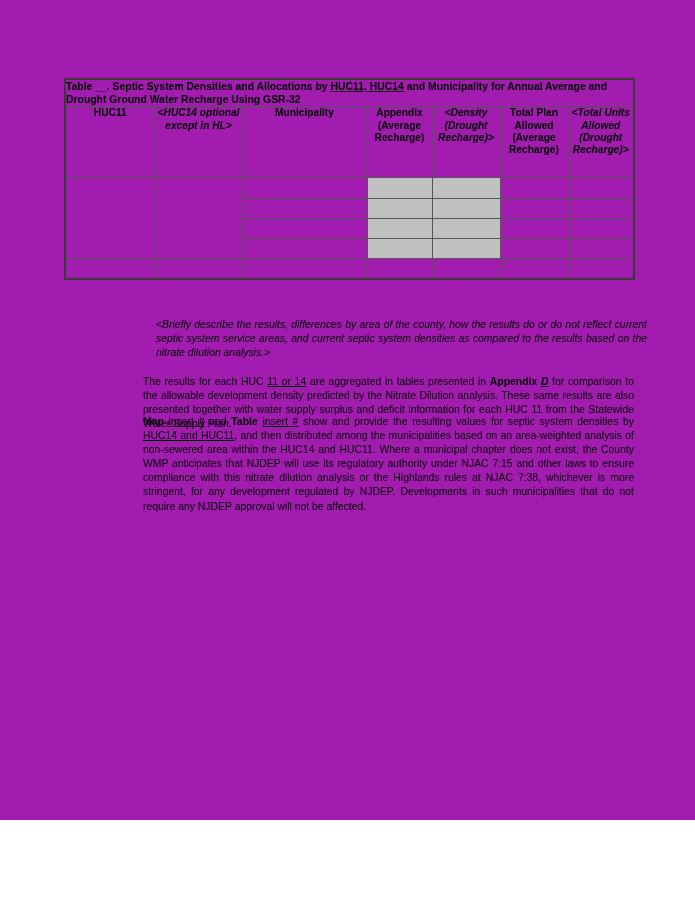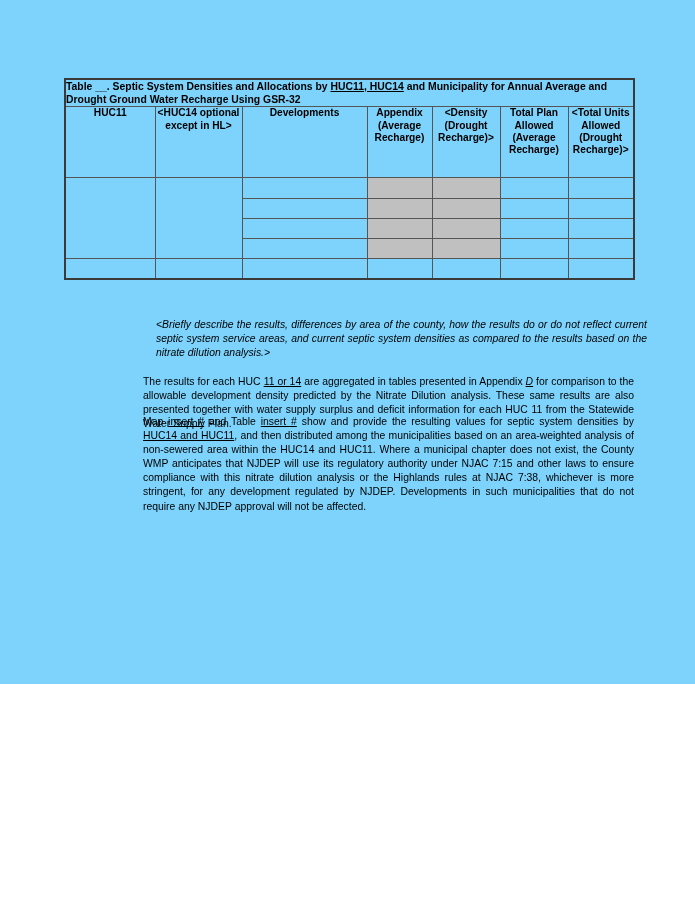--- a/index.html
+++ b/index.html
@@ -11,22 +11,22 @@
     width: 695px;
     height: 900px;
     font-family: "Liberation Sans", sans-serif;
     color: #000000;
     -webkit-font-smoothing: antialiased;
   }
 
   .page {
     position: relative;
     width: 695px;
-    height: 684px;
-    background: #7dd3fc;
+    height: 820px;
+    background: #a21caf;
     overflow: hidden;
   }
 
   
   .table-wrap {
     position: absolute;
     left: 64px;
     top: 78px;
     width: 571px;
   }
@@ -60,20 +60,21 @@
   
   td.colhead {
     text-align: center;
     font-weight: bold;
     font-size: 10.2px;
     line-height: 12.3px;
     padding: 4px 2px 4px 2px;
     height: 70px;
   }
   td.colhead.ital {
+    font-style: italic;
   }
 
   
   td.body-cell {
     height: 19px;
   }
   td.body-cell.tall {
     height: 80px;
   }
   td.shade {
@@ -86,21 +87,21 @@
     left: 143px;
     width: 491px;
     font-size: 10.4px;
     line-height: 14.1px;
     text-align: justify;
     text-justify: inter-word;
   }
   .para.ital {
     font-style: italic;
   }
-  .para b { font-weight: normal; }
+  .para b { font-weight: bold; }
   .para u { text-decoration: underline; }
   .para i { font-style: italic; }
 
   #para-describe { top: 318px; margin-left: 13px; }
   #para-results  { top: 375px; }
   #para-map      { top: 415px; }
 </style>
 </head>
 <body>
 
@@ -119,21 +120,21 @@
       </colgroup>
       <tbody>
 
         <tr>
           <td class="title-cell" colspan="7"><span>Table __.  Septic System Densities and Allocations by </span><u>HUC11, HUC14</u><span> and Municipality for Annual Average and Drought Ground Water Recharge Using GSR-32</span></td>
         </tr>
 
         <tr>
           <td class="colhead">HUC11</td>
           <td class="colhead ital">&lt;HUC14 optional except in HL&gt;</td>
-          <td class="colhead">Developments</td>
+          <td class="colhead">Municipality</td>
           <td class="colhead">Appendix (Average Recharge)</td>
           <td class="colhead ital">&lt;Density (Drought Recharge)&gt;</td>
           <td class="colhead">Total Plan Allowed (Average Recharge)</td>
           <td class="colhead ital">&lt;Total Units Allowed (Drought Recharge)&gt;</td>
         </tr>
 
         <tr>
           <td class="body-cell tall" rowspan="4"></td>
           <td class="body-cell tall" rowspan="4"></td>
           <td class="body-cell"></td>

